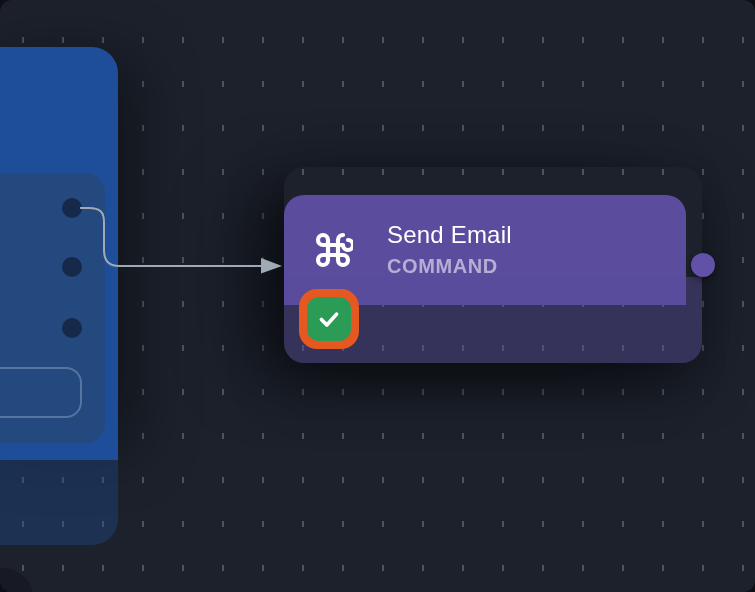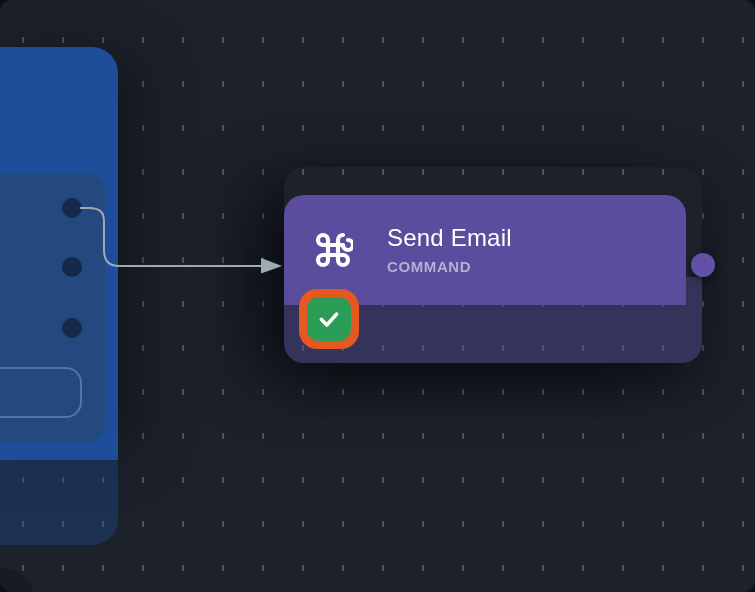--- a/index.html
+++ b/index.html
@@ -100,21 +100,21 @@
   .send-node-title {
     color: #ffffff;
     font-size: 24px;
     font-weight: 400;
     line-height: 1.1;
     letter-spacing: 0.2px;
   }
   .send-node-subtitle {
     margin-top: 7px;
     color: var(--subtitle, #b7aed6);
-    font-size: 15px;
+    font-size: 20px;
     font-weight: 700;
     letter-spacing: 0.6px;
   }
   .status-badge {
     position: absolute;
     left: 15px; top: 12px;
     width: 60px; height: 60px;
     background: var(--badge-orange, #e5581f);
     border-radius: 18px;
   }

